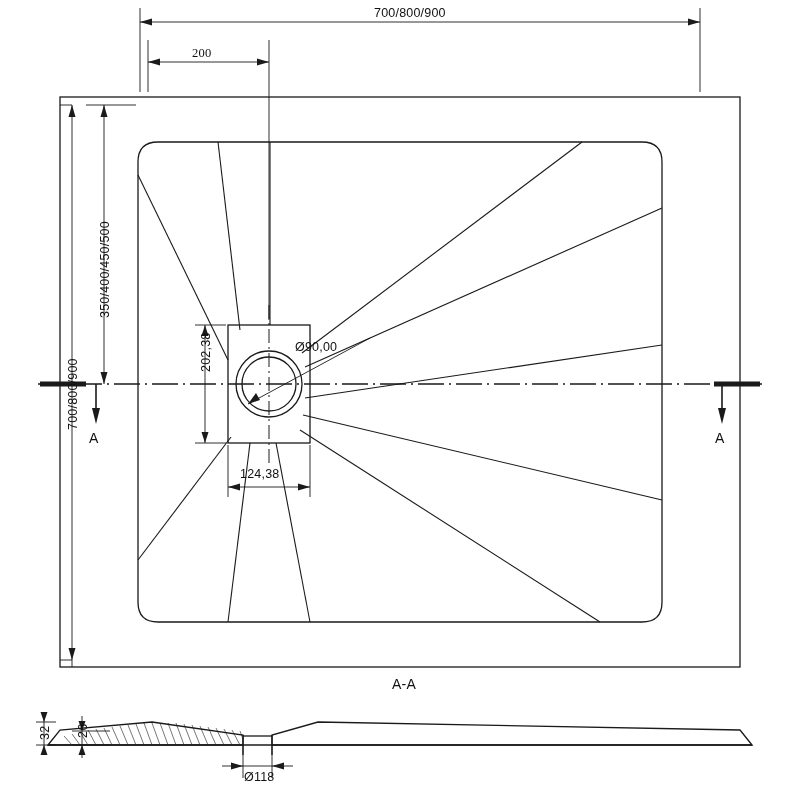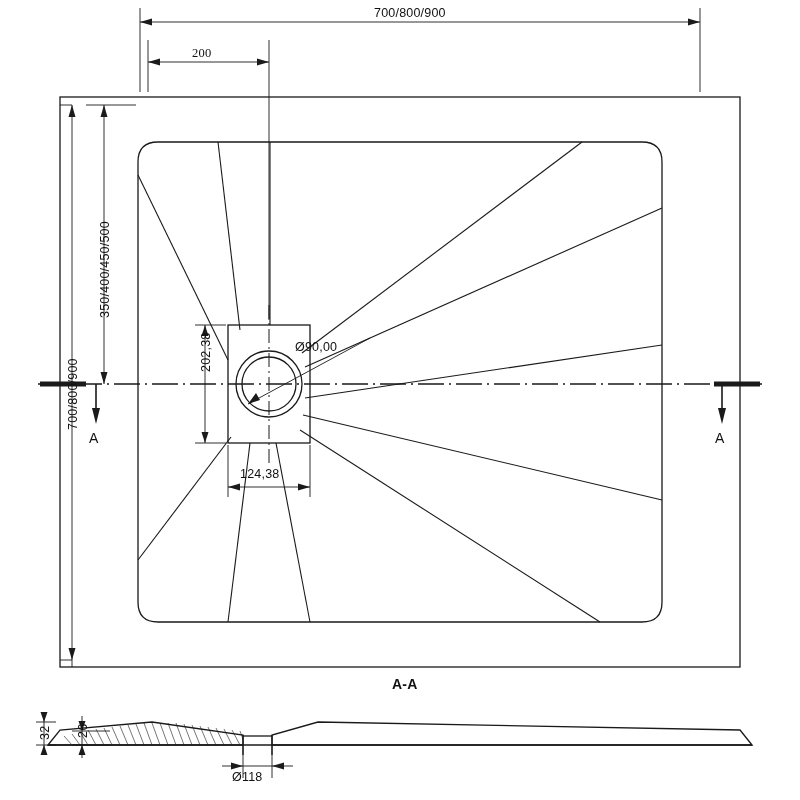--- a/index.html
+++ b/index.html
@@ -229,21 +229,21 @@
   <div class="lbl rot" style="left:199px; top:372px;">202,38</div>
 
   <div class="lbl" style="left:240px; top:467px;">124,38</div>
 
   <div class="lbl" style="left:295px; top:340px;">Ø90,00</div>
 
   <div class="lbl big" style="left:89px; top:430px;">A</div>
 
   <div class="lbl big" style="left:715px; top:430px;">A</div>
 
-  <div class="lbl big" style="left:392px; top:676px;font-weight:bold;">A-A</div>
+  <div class="lbl big" style="left:392px; top:676px;">A-A</div>
 
   <div class="lbl rot" style="left:38px; top:740px;">32</div>
 
   <div class="lbl rot" style="left:76px; top:738px;">26</div>
 
-  <div class="lbl" style="left:232px; top:770px;">Ø118</div>
+  <div class="lbl" style="left:244px; top:770px;">Ø118</div>
 
 </div>
 
 </body></html>

